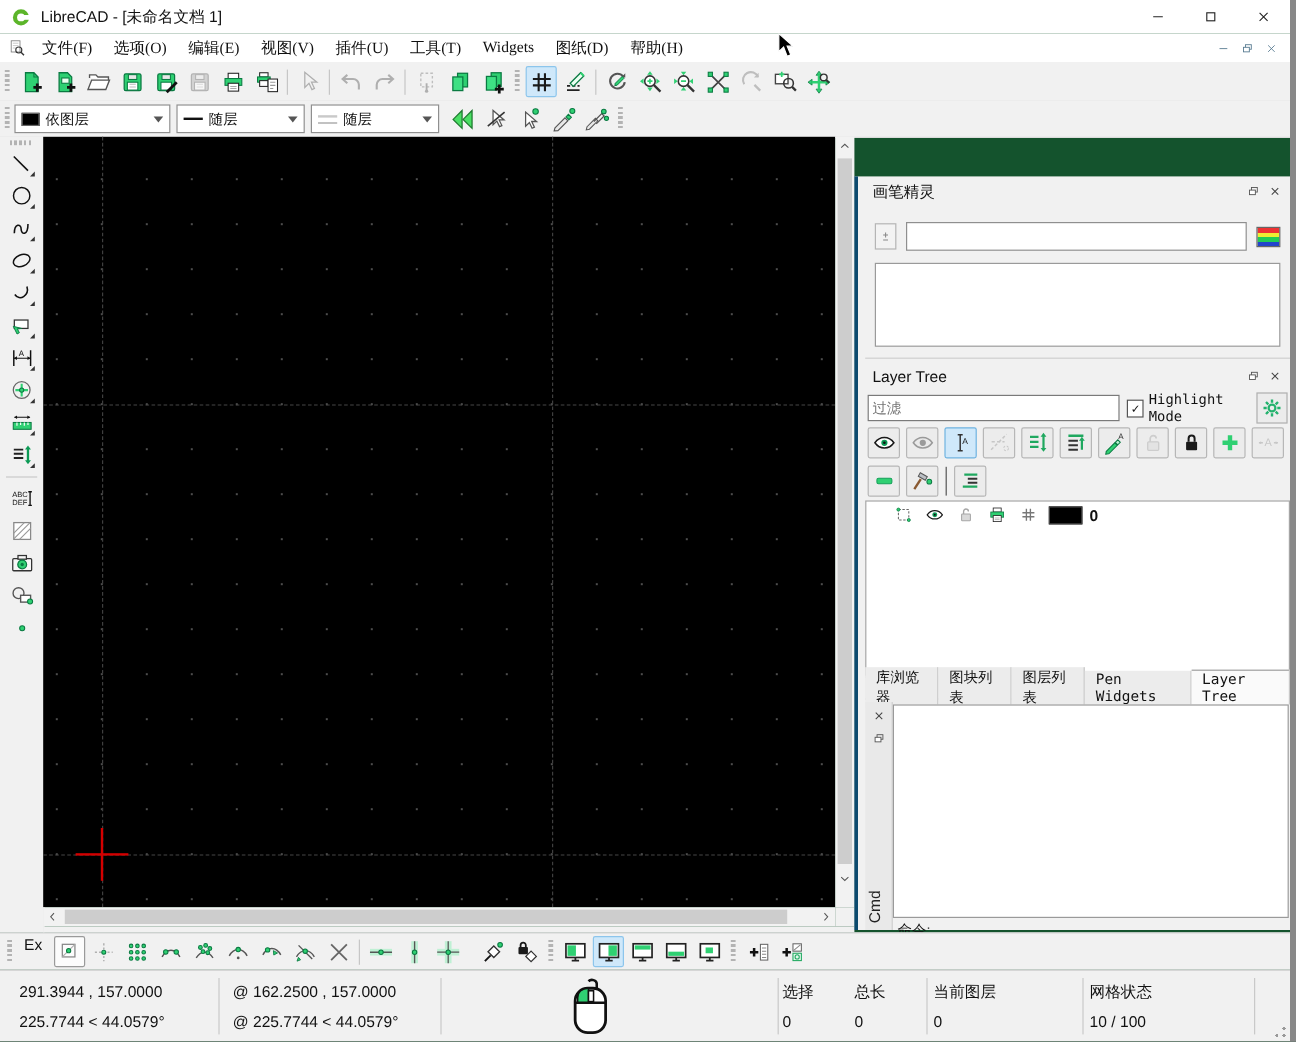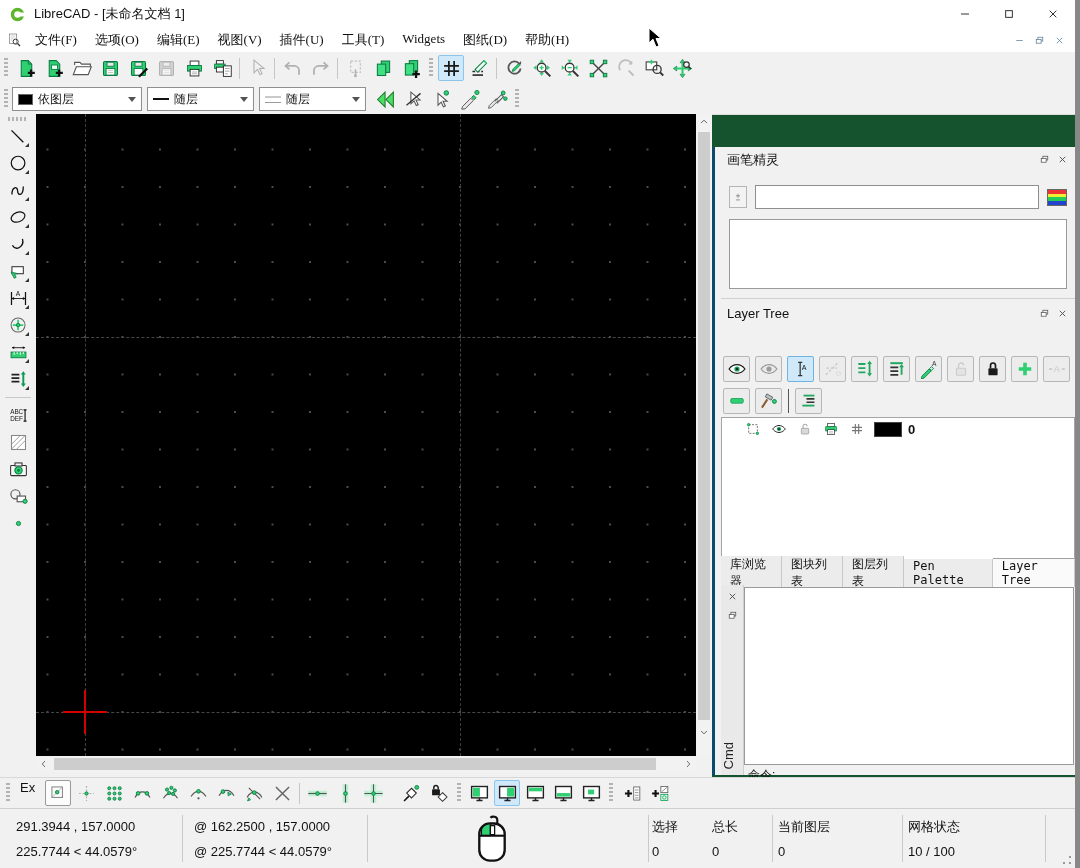--- a/index.html
+++ b/index.html
@@ -733,20 +733,35 @@
                 <rect x="6" y="10" width="9" height="7" fill="#fff" stroke="#555" stroke-width="1.4"></rect>
               </svg>
             </span>
         <span class="ptb">
               <svg viewBox="0 0 24 24">
                 <path d="M7 7l10 10M17 7L7 17" stroke="#444" stroke-width="1.6"></path>
               </svg>
             </span>
       </span>
     </div>
+    <div class="ltFilterRow">
+      <input class="ltFilter" placeholder="过滤" style="">
+      <span class="cbwrap">
+        <span class="cb">✓</span>
+        <span>Highlight Mode</span>
+      </span>
+      <button class="gearbtn">
+        <span>
+              <svg viewBox="0 0 24 24">
+                <circle cx="12" cy="12" r="3.4" fill="none" stroke="#23b26d" stroke-width="2.2"></circle>
+                <path d="M12 3.5v3.2M12 17.3v3.2M3.5 12h3.2M17.3 12h3.2M6 6l2.3 2.3M15.7 15.7L18 18M18 6l-2.3 2.3M8.3 15.7L6 18" stroke="#23b26d" stroke-width="2.4"></path>
+              </svg>
+            </span>
+      </button>
+    </div>
     <div class="ltbRow" id="ltb1">
           <button type="button" class="ltbtn">
             <span class="ico">
               <svg viewBox="0 0 24 24">
                 <path d="M2.5 12S6.2 6.8 12 6.8 21.5 12 21.5 12 17.8 17.2 12 17.2 2.5 12 2.5 12z" fill="#fff" stroke="#1a1a1a" stroke-width="1.5"></path>
                 <circle cx="12" cy="12" r="3.1" fill="#0c9a55"></circle>
                 <circle cx="12" cy="12" r="1.3" fill="#111"></circle>
               </svg>
             </span>
           </button>
@@ -901,21 +916,21 @@
               </svg>
             </span>
             <span class="lsw" style="background: rgb(0, 0, 0);"></span>
             <span class="lname">0</span>
           </div>
         </div>
     <div class="ltTabs" id="dtabs">
           <span class="dtab">库浏览器</span>
           <span class="dtab">图块列表</span>
           <span class="dtab">图层列表</span>
-          <span class="dtab">Pen Palette</span>
+          <span class="dtab">Pen Widgets</span>
           <span class="dtab active">Layer Tree</span>
         </div>
 
     <div class="cmd">
       <div class="cmdstrip">
         <span class="ptb">
               <svg viewBox="0 0 24 24">
                 <path d="M7 7l10 10M17 7L7 17" stroke="#444" stroke-width="1.6"></path>
               </svg>
             </span>

